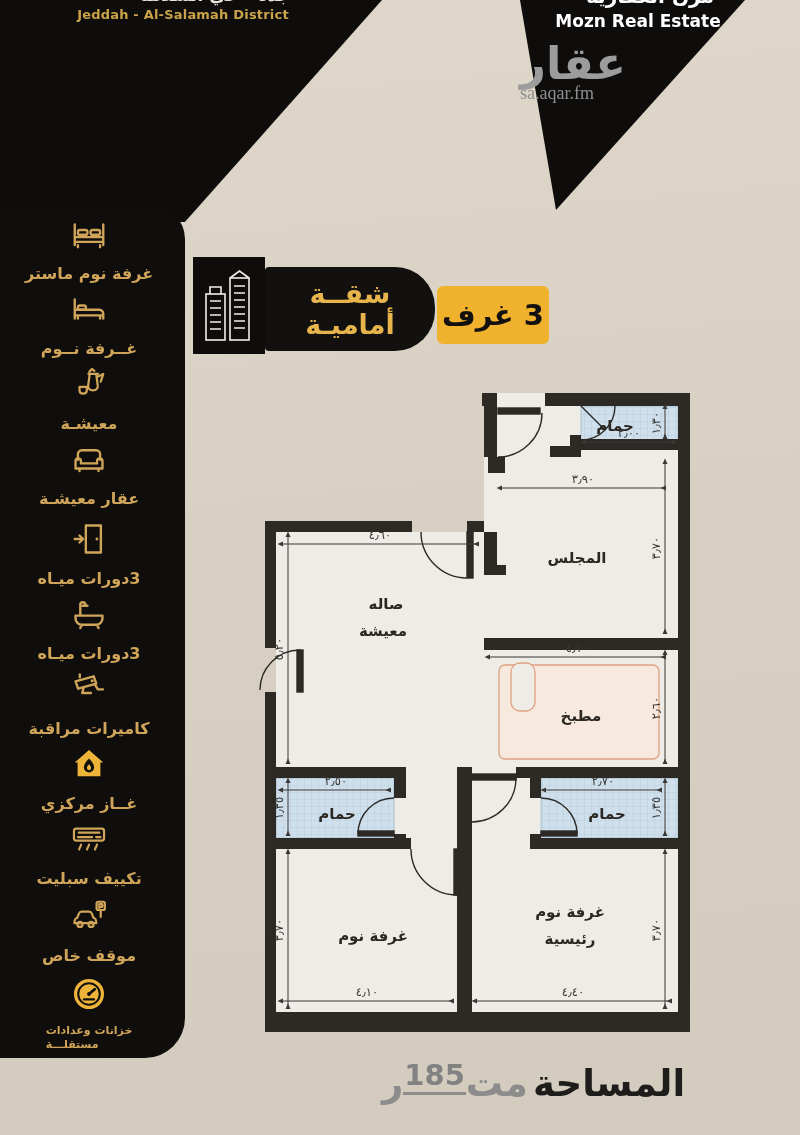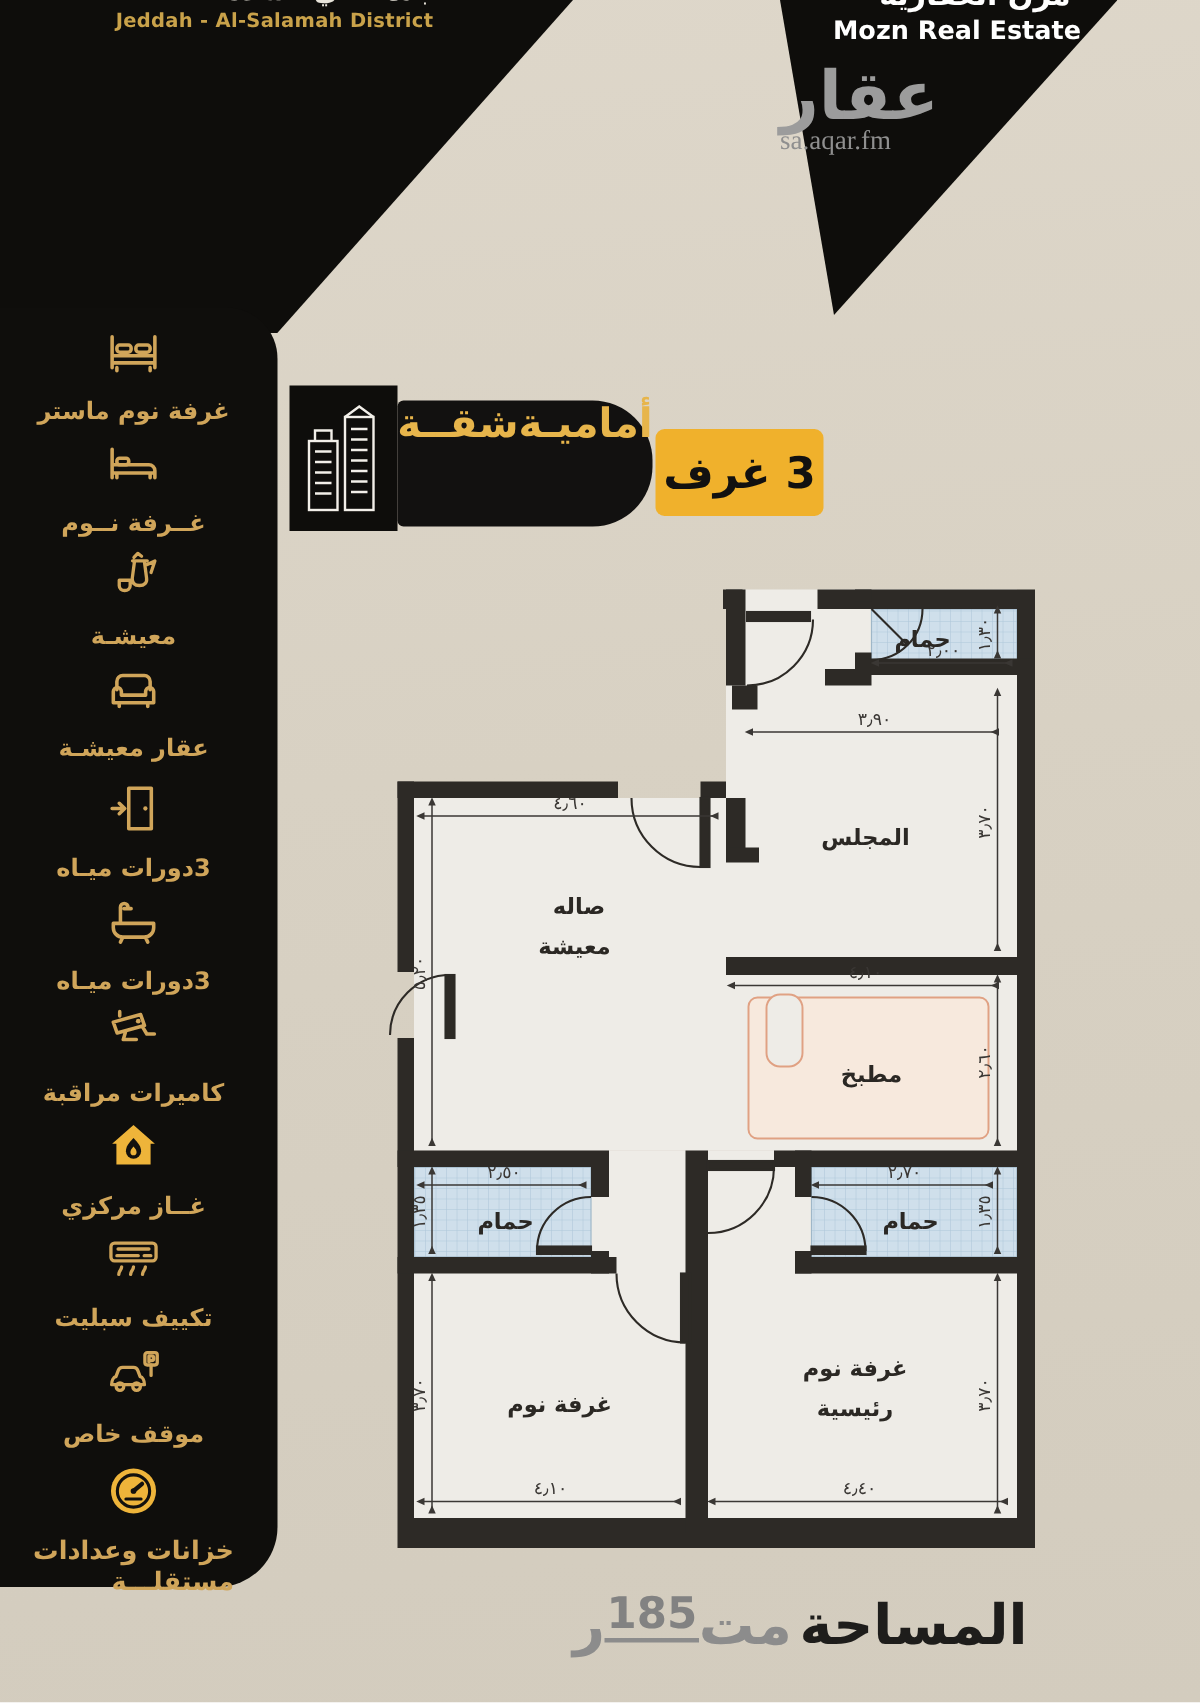--- a/index.html
+++ b/index.html
@@ -19,26 +19,26 @@
   .aqar .big{color:#9c9c9c;font-size:45px;font-weight:700;line-height:1.05;}
   .aqar .url{color:#8f8f8f;font-size:18px;font-family:"Liberation Serif","DejaVu Serif",serif;margin-top:-4px;}
   
   .sidebar{position:absolute;left:0;top:205px;width:185px;height:853px;background:#0f0e0c;
            border-radius:0 34px 40px 0;}
   .feat{position:absolute;right:6px;width:176px;height:56px;display:flex;flex-direction:column;
         direction:rtl;align-items:center;gap:9px;padding-right:4px;box-sizing:border-box;}
   .ficon{width:42px;height:42px;flex:0 0 42px;display:flex;align-items:center;justify-content:center;}
   .ficon svg{width:38px;height:38px;}
   .flabel{color:#d0a55a;font-size:16px;font-weight:700;line-height:1.25;text-align:right;}
-  .flabel.two{display:flex;flex-direction:column;font-size:17px;}
+  .flabel.two{display:flex;flex-direction:column;font-size:11px;align-items:flex-end;}
   
   .logo-box{position:absolute;left:193px;top:257px;width:72px;height:97px;background:#0e0d0b;
             display:flex;align-items:center;justify-content:center;}
   .badge-pill{position:absolute;left:265px;top:267px;width:170px;height:84px;background:#121110;
-              border-radius:4px 40px 40px 4px;display:flex;flex-direction:row;align-items:flex-start;justify-content:center;}
+              border-radius:4px 40px 40px 4px;display:flex;flex-direction:column;align-items:center;justify-content:center;}
   .badge-pill .l1,.badge-pill .l2{color:#e7b54b;font-size:27px;font-weight:700;line-height:1.15;}
   .rooms-badge{position:absolute;left:437px;top:286px;width:112px;height:58px;background:#f0b12c;border-radius:6px;
                display:flex;align-items:center;justify-content:center;direction:rtl;
                color:#121110;font-size:29px;font-weight:800;}
   
   .plan{position:absolute;left:243px;top:383px;width:470px;height:650px;}
   .plan svg{display:block;}
   text.rlabel{font-family:"DejaVu Sans",sans-serif;font-size:15px;font-weight:600;fill:#2b2824;text-anchor:middle;}
   text.dim{font-family:"DejaVu Sans",sans-serif;font-size:11.5px;fill:#3a3734;text-anchor:middle;}
   

